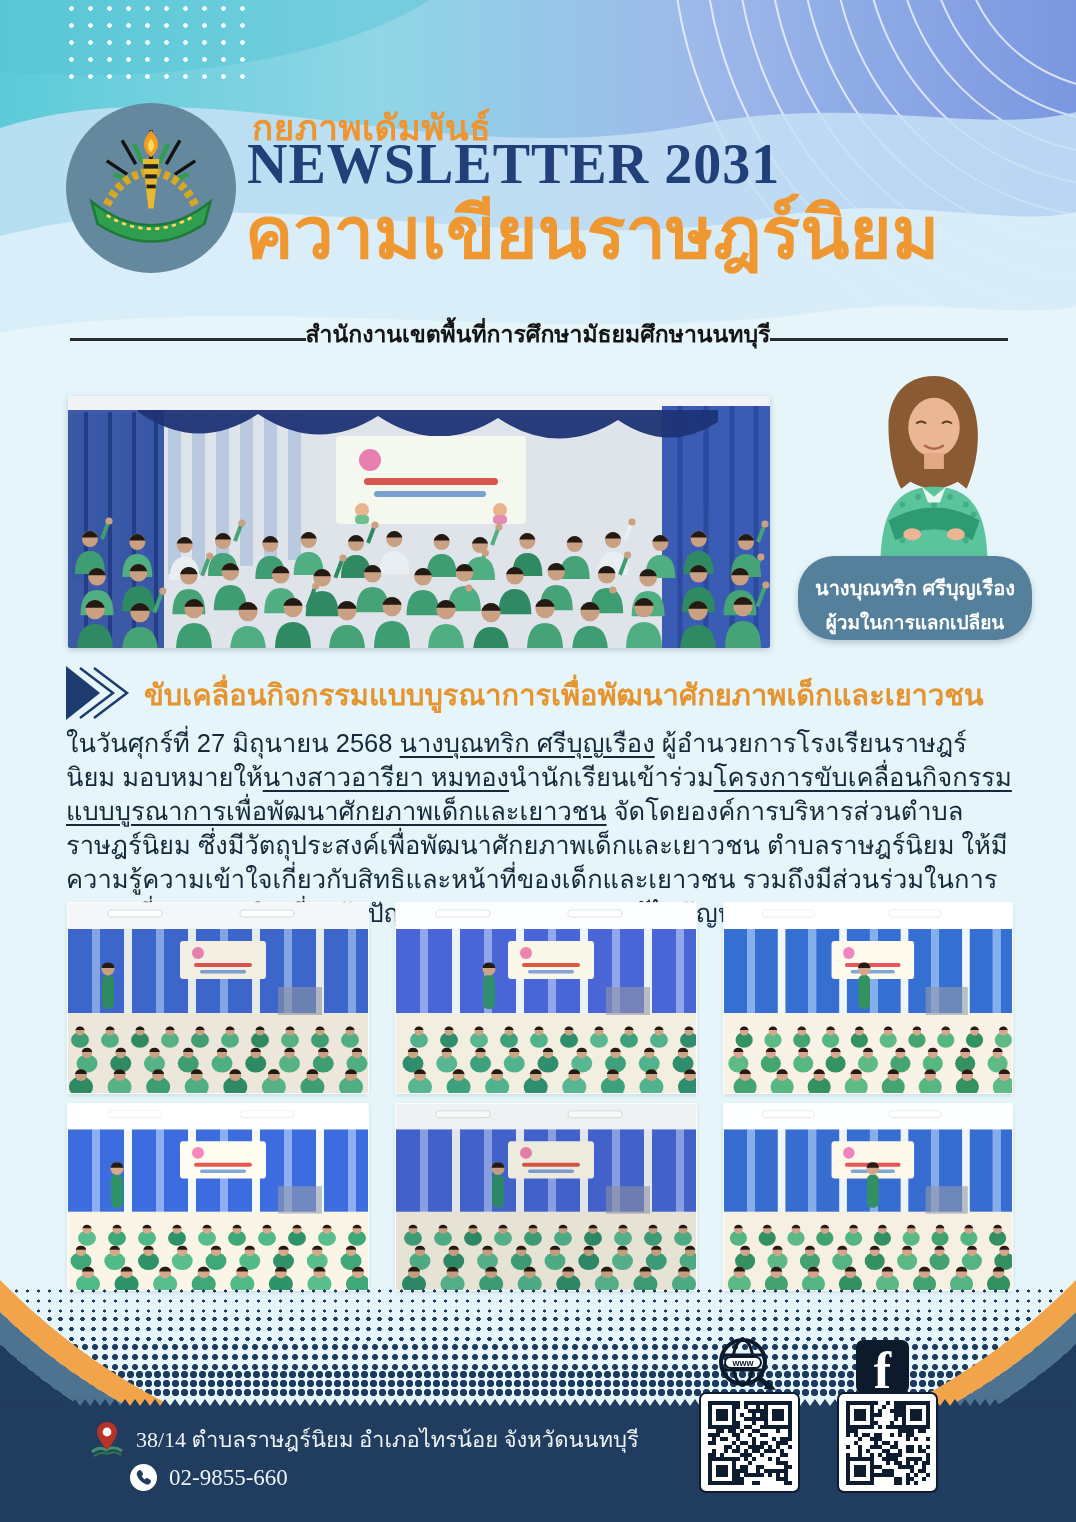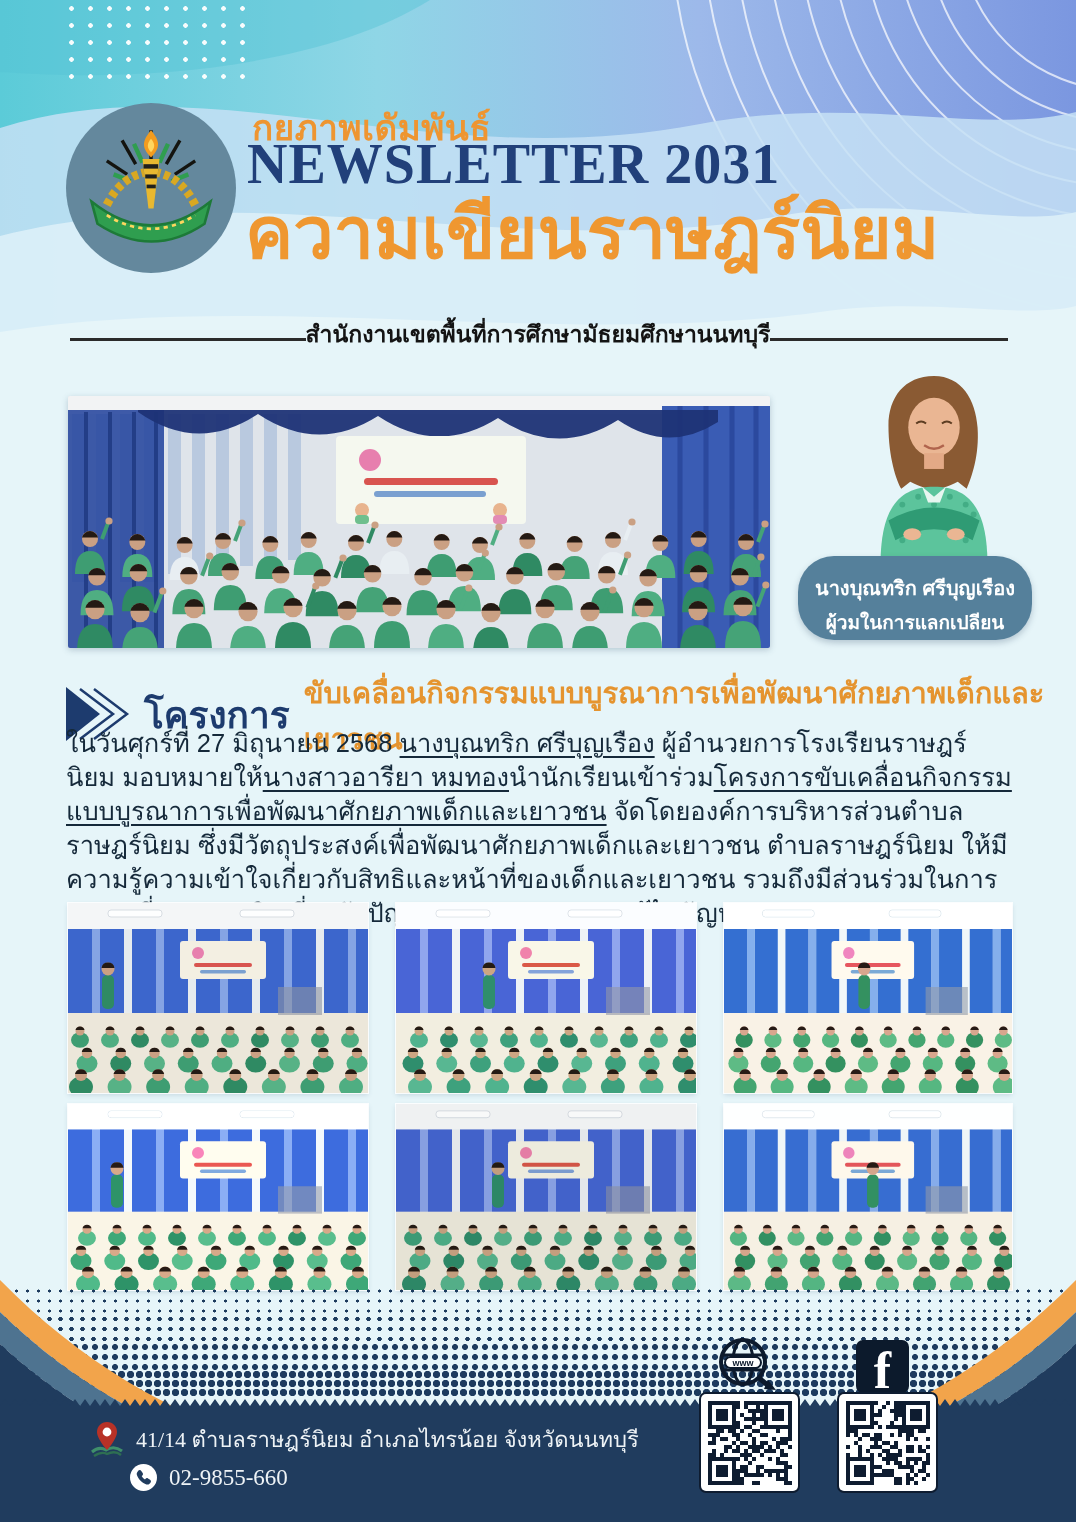--- a/index.html
+++ b/index.html
@@ -403,21 +403,20 @@
     <div class="n1">นางบุณทริก ศรีบุญเรือง</div>
     <div class="n2">ผู้วมในการแลกเปลียน</div>
   </div>
 
   <div class="abs heading-row">
     <svg class="chev" viewBox="0 0 64 54">
       <polygon points="0,0 34,27 0,54" fill="#1d3b6e"></polygon>
       <polyline points="14,2 47,27 14,52" fill="none" stroke="#1d3b6e" stroke-width="2.5"></polyline>
       <polyline points="28,2 61,27 28,52" fill="none" stroke="#1d3b6e" stroke-width="2.5"></polyline>
     </svg>
-    <span class="h-prefix">โครงการ</span>
     <span class="h-rest">ขับเคลื่อนกิจกรรมแบบบูรณาการเพื่อพัฒนาศักยภาพเด็กและเยาวชน</span>
   </div>
 
   <div class="abs paragraph"><span>ในวันศุกร์ที่ 27  มิถุนายน 2568 </span><span class="u">นางบุณทริก ศรีบุญเรือง</span><span> ผู้อำนวยการโรงเรียนราษฎร์นิยม มอบหมายให้</span><span class="u">นางสาวอารียา หมทอง</span><span>นำนักเรียนเข้าร่วม</span><span class="u">โครงการขับเคลื่อนกิจกรรมแบบบูรณาการเพื่อพัฒนาศักยภาพเด็กและเยาวชน</span><span> จัดโดยองค์การบริหารส่วนตำบลราษฎร์นิยม ซึ่งมีวัตถุประสงค์เพื่อพัฒนาศักยภาพเด็กและเยาวชน ตำบลราษฎร์นิยม ให้มีความรู้ความเข้าใจเกี่ยวกับสิทธิและหน้าที่ของเด็กและเยาวชน รวมถึงมีส่วนร่วมในการแลกเปลี่ยนความคิดเกี่ยวกับปัญหาและแนวทางการแก้ไขปัญหาชุมชน</span></div>
 
   <svg width="0" height="0" style="position:absolute">
     <symbol id="room" viewBox="0 0 300 190">
       <rect width="300" height="190" fill="#e6ebee"></rect>
       <rect width="300" height="26" fill="#f4f6f7"></rect>
       <rect x="40" y="7" width="54" height="7" rx="3" fill="#fdfefe" stroke="#d7dde2"></rect>
@@ -1019,21 +1018,21 @@
     <path id="footer-path" fill="#203c5e" d="M0,130 L0,14 L5,7 L10,14 L15,7 L20,14 L25,7 L30,14 L35,7 L40,14 L45,7 L50,14 L55,7 L60,14 L65,7 L70,14 L75,7 L80,14 L85,7 L90,14 L95,7 L100,14 L105,7 L110,14 L115,7 L120,14 L125,7 L130,14 L135,7 L140,14 L145,7 L150,14 L155,7 L160,14 L165,7 L170,14 L175,7 L180,14 L185,7 L190,14 L195,7 L200,14 L205,7 L210,14 L215,7 L220,14 L225,7 L230,14 L235,7 L240,14 L245,7 L250,14 L255,7 L260,14 L265,7 L270,14 L275,7 L280,14 L285,7 L290,14 L295,7 L300,14 L305,7 L310,14 L315,7 L320,14 L325,7 L330,14 L335,7 L340,14 L345,7 L350,14 L355,7 L360,14 L365,7 L370,14 L375,7 L380,14 L385,7 L390,14 L395,7 L400,14 L405,7 L410,14 L415,7 L420,14 L425,7 L430,14 L435,7 L440,14 L445,7 L450,14 L455,7 L460,14 L465,7 L470,14 L475,7 L480,14 L485,7 L490,14 L495,7 L500,14 L505,7 L510,14 L515,7 L520,14 L525,7 L530,14 L535,7 L540,14 L545,7 L550,14 L555,7 L560,14 L565,7 L570,14 L575,7 L580,14 L585,7 L590,14 L595,7 L600,14 L605,7 L610,14 L615,7 L620,14 L625,7 L630,14 L635,7 L640,14 L645,7 L650,14 L655,7 L660,14 L665,7 L670,14 L675,7 L680,14 L685,7 L690,14 L695,7 L700,14 L705,7 L710,14 L715,7 L720,14 L725,7 L730,14 L735,7 L740,14 L745,7 L750,14 L755,7 L760,14 L765,7 L770,14 L775,7 L780,14 L785,7 L790,14 L795,7 L800,14 L805,7 L810,14 L815,7 L820,14 L825,7 L830,14 L835,7 L840,14 L845,7 L850,14 L855,7 L860,14 L865,7 L870,14 L875,7 L880,14 L885,7 L890,14 L895,7 L900,14 L905,7 L910,14 L915,7 L920,14 L925,7 L930,14 L935,7 L940,14 L945,7 L950,14 L955,7 L960,14 L965,7 L970,14 L975,7 L980,14 L985,7 L990,14 L995,7 L1000,14 L1005,7 L1010,14 L1015,7 L1020,14 L1025,7 L1030,14 L1035,7 L1040,14 L1045,7 L1050,14 L1055,7 L1060,14 L1065,7 L1070,14 L1075,7 L1080,14 L1076,130 Z"></path>
   </svg>
 
   <div class="abs footer-text addr-row">
     <svg class="pin-ic" viewBox="0 0 42 42">
       <path d="M6,34 q7,-6 14,-2 q8,-5 16,1" fill="none" stroke="#3f8f6a" stroke-width="3"></path>
       <path d="M8,38 q8,-5 13,-2 q8,-4 14,1" fill="none" stroke="#2e6f52" stroke-width="2.4"></path>
       <path d="M21,4 c-6,0 -10,4.5 -10,10 c0,7 10,18 10,18 s10,-11 10,-18 c0,-5.5 -4,-10 -10,-10z" fill="#b83227"></path>
       <circle cx="21" cy="14" r="4.4" fill="#ffffff"></circle>
     </svg>
-    <span class="addr">41/14 ตำบลราษฎร์นิยม อำเภอไทรน้อย จังหวัดนนทบุรี</span>
+    <span class="addr">38/14 ตำบลราษฎร์นิยม อำเภอไทรน้อย จังหวัดนนทบุรี</span>
   </div>
   <div class="abs footer-text phone-row">
     <svg class="ph-ic" viewBox="0 0 27 27">
       <circle cx="13.5" cy="13.5" r="13.5" fill="#ffffff"></circle>
       <path d="M8.2,6.8 c1,-1 2.4,-0.9 3.1,0.2 l1.4,2.1 c.5,.8 .4,1.8 -.3,2.4 l-.7,.6 c.6,1.4 1.9,2.7 3.3,3.3 l.6,-.7 c.6,-.7 1.6,-.8 2.4,-.3 l2.1,1.4 c1.1,.7 1.2,2.1 .2,3.1 l-.8,.8 c-.8,.8 -2,1.1 -3.1,.7 c-2,-.7 -4.1,-2 -5.8,-3.7 c-1.7,-1.7 -3,-3.8 -3.7,-5.8 c-.4,-1.1 -.1,-2.3 .7,-3.1z" fill="#203c5e"></path>
     </svg>
     <span class="phone">02-9855-660</span>
   </div>
 
   <svg class="abs globe" viewBox="0 0 66 62">

